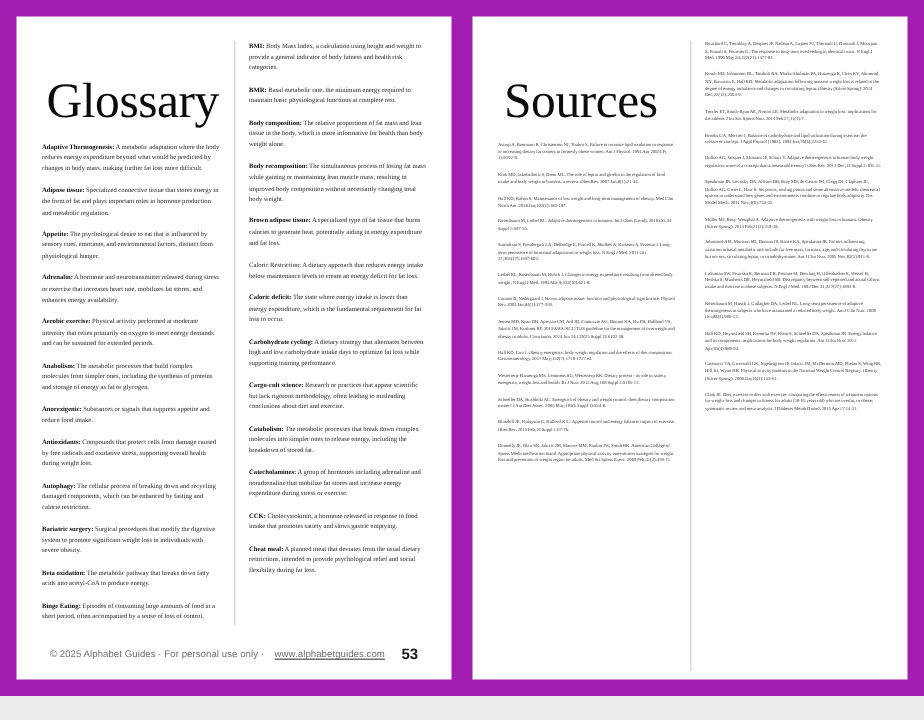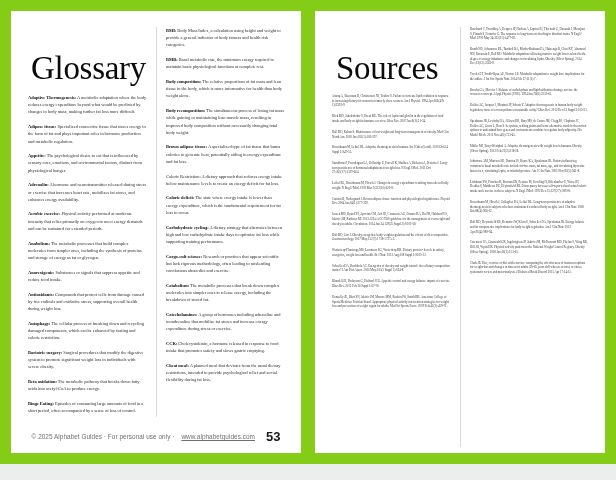--- a/index.html
+++ b/index.html
@@ -13,21 +13,21 @@
   }
 
   .spread {
     position: relative;
     width: 616px;
     height: 464px;
     display: flex;
     align-items: flex-start;
     justify-content: space-between;
     padding: 11px 11px 27px 11px;
-    background: #84cc16;
+    background: #a21caf;
   }
 
   .page {
     position: relative;
     width: 290px;
     height: 442px;
     background: #ffffff;
     padding: 16px 17px 0 17px;
     display: flex;
     flex-direction: column;
@@ -128,21 +128,21 @@
     font-family: "Liberation Sans", sans-serif;
     font-size: 6.4px;
     color: #6f6f6f;
     text-decoration: underline;
     white-space: nowrap;
     letter-spacing: 0.05px;
   }
 
   .page-number {
     font-family: "Liberation Sans", sans-serif;
-    font-size: 13px;
+    font-size: 10px;
     font-weight: 700;
     color: #1a1a1a;
     margin-left: 4px;
   }
 </style>
 </head>
 <body>
 
 <div class="spread">
 

